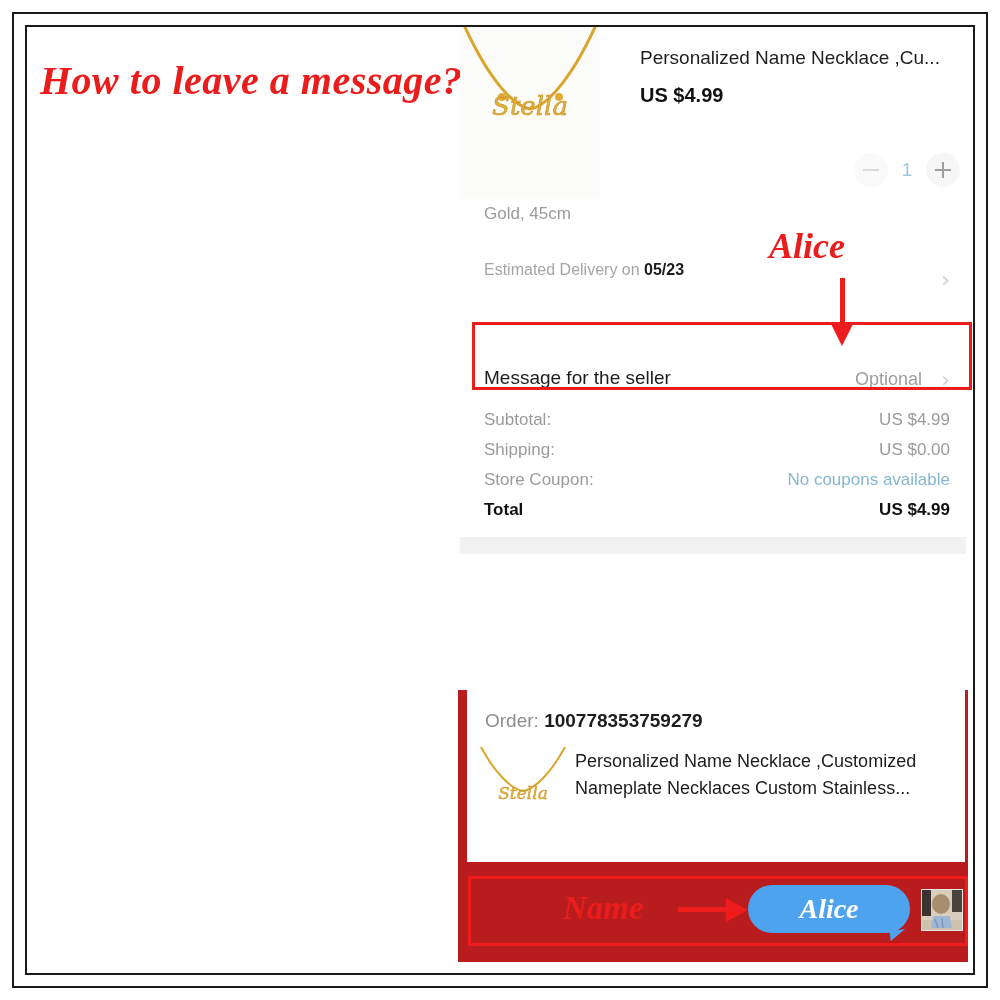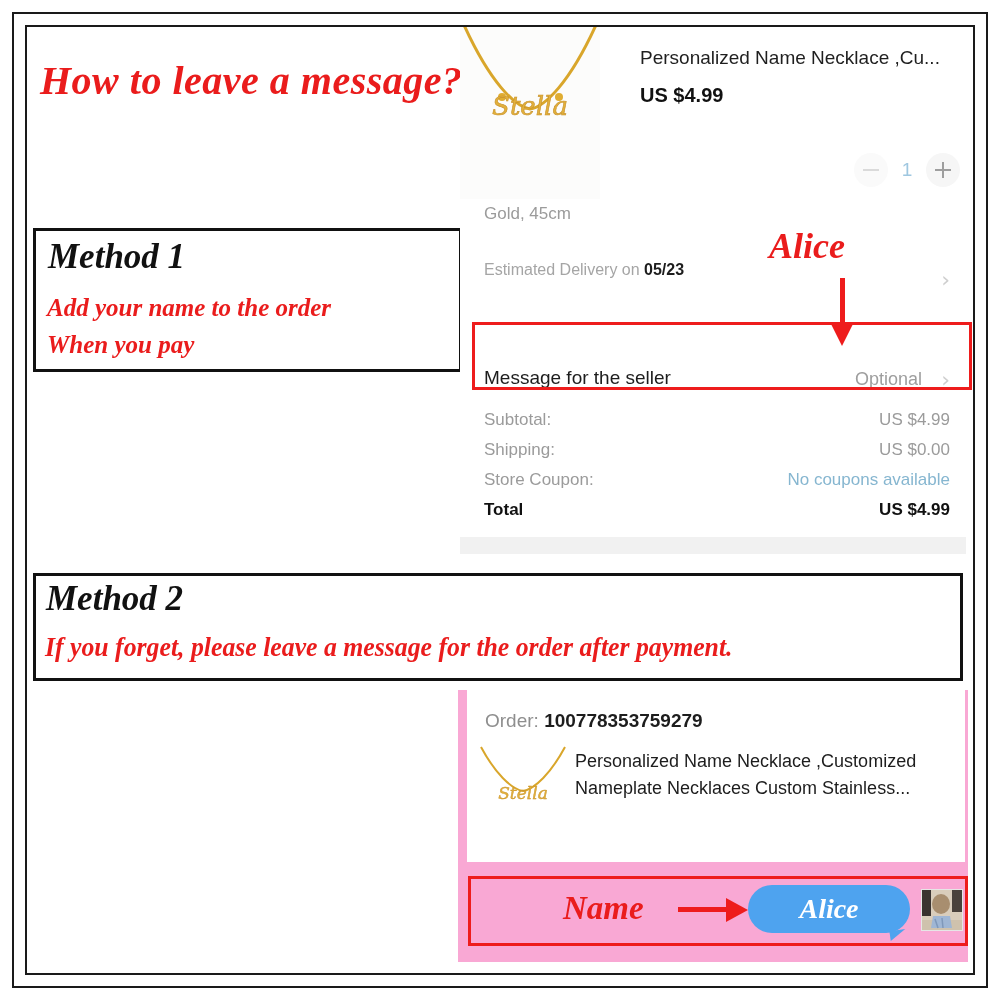--- a/index.html
+++ b/index.html
@@ -247,21 +247,21 @@
     border-left: 11px solid transparent;
     border-right: 11px solid transparent;
     border-top: 22px solid #ee1c1c;
   }
 
   
   .order-panel {
     position: absolute;
     left: 458px; top: 690px;
     width: 510px; height: 272px;
-    background: #f9a8d4;
+    background: #b91c1c;
   }
   .order-card {
     position: absolute;
     left: 9px; top: 0px;
     width: 498px; height: 172px;
     background: #ffffff;
   }
   .order-line {
     position: absolute;
     left: 18px; top: 20px;
@@ -363,25 +363,20 @@
 </head>
 <body>
 
 <div class="page">
 
   <div class="frame-outer"></div>
   <div class="frame-inner"></div>
 
   <div class="headline">How to leave a message?</div>
 
-  <div class="method-box" id="method1-box">
-    <div class="method-title">Method 1</div>
-    <div class="method-sub" id="m1-line1">Add your name to the order</div>
-    <div class="method-sub" id="m1-line2">When you pay</div>
-  </div>
 
   <div class="checkout-panel">
 
     <div class="product-photo">
       <svg width="140" height="172" viewBox="0 0 140 172">
         <path d="M4 -2 C 30 55, 55 80, 70 82 C 85 80, 110 55, 136 -2" fill="none" stroke="#d9a62b" stroke-width="3"></path>
         <circle cx="42" cy="70" r="4" fill="#e0ad32"></circle>
         <circle cx="99" cy="70" r="4" fill="#e0ad32"></circle>
         <text x="70" y="88" text-anchor="middle" font-family="DejaVu Serif, serif" font-style="italic" font-size="26" fill="#e2b03c" stroke="#c8922a" stroke-width="0.6">Stella</text>
       </svg>
@@ -437,24 +432,20 @@
   </div>
 
   <div class="redbox" id="msg-redbox"></div>
 
   <div class="alice-note">Alice</div>
   <div class="arrow-down">
     <span class="shaft"></span>
     <span class="head"></span>
   </div>
 
-  <div class="method-box" id="method2-box">
-    <div class="method-title">Method 2</div>
-    <div class="method-sub" id="m2-line1">If you forget, please leave a message for the order after payment.</div>
-  </div>
 
   <div class="order-panel">
     <div class="order-card">
       <div class="order-line"><span>Order: </span><b>100778353759279</b></div>
       <div class="order-thumb">
         <svg width="100" height="72" viewBox="0 0 100 72">
           <path d="M6 2 C 20 28, 36 44, 48 46 C 60 44, 76 28, 90 2" fill="none" stroke="#d9a62b" stroke-width="2"></path>
           <text x="48" y="54" text-anchor="middle" font-family="DejaVu Serif, serif" font-style="italic" font-size="17" fill="#e2b03c" stroke="#c8922a" stroke-width="0.4">Stella</text>
         </svg>
       </div>

